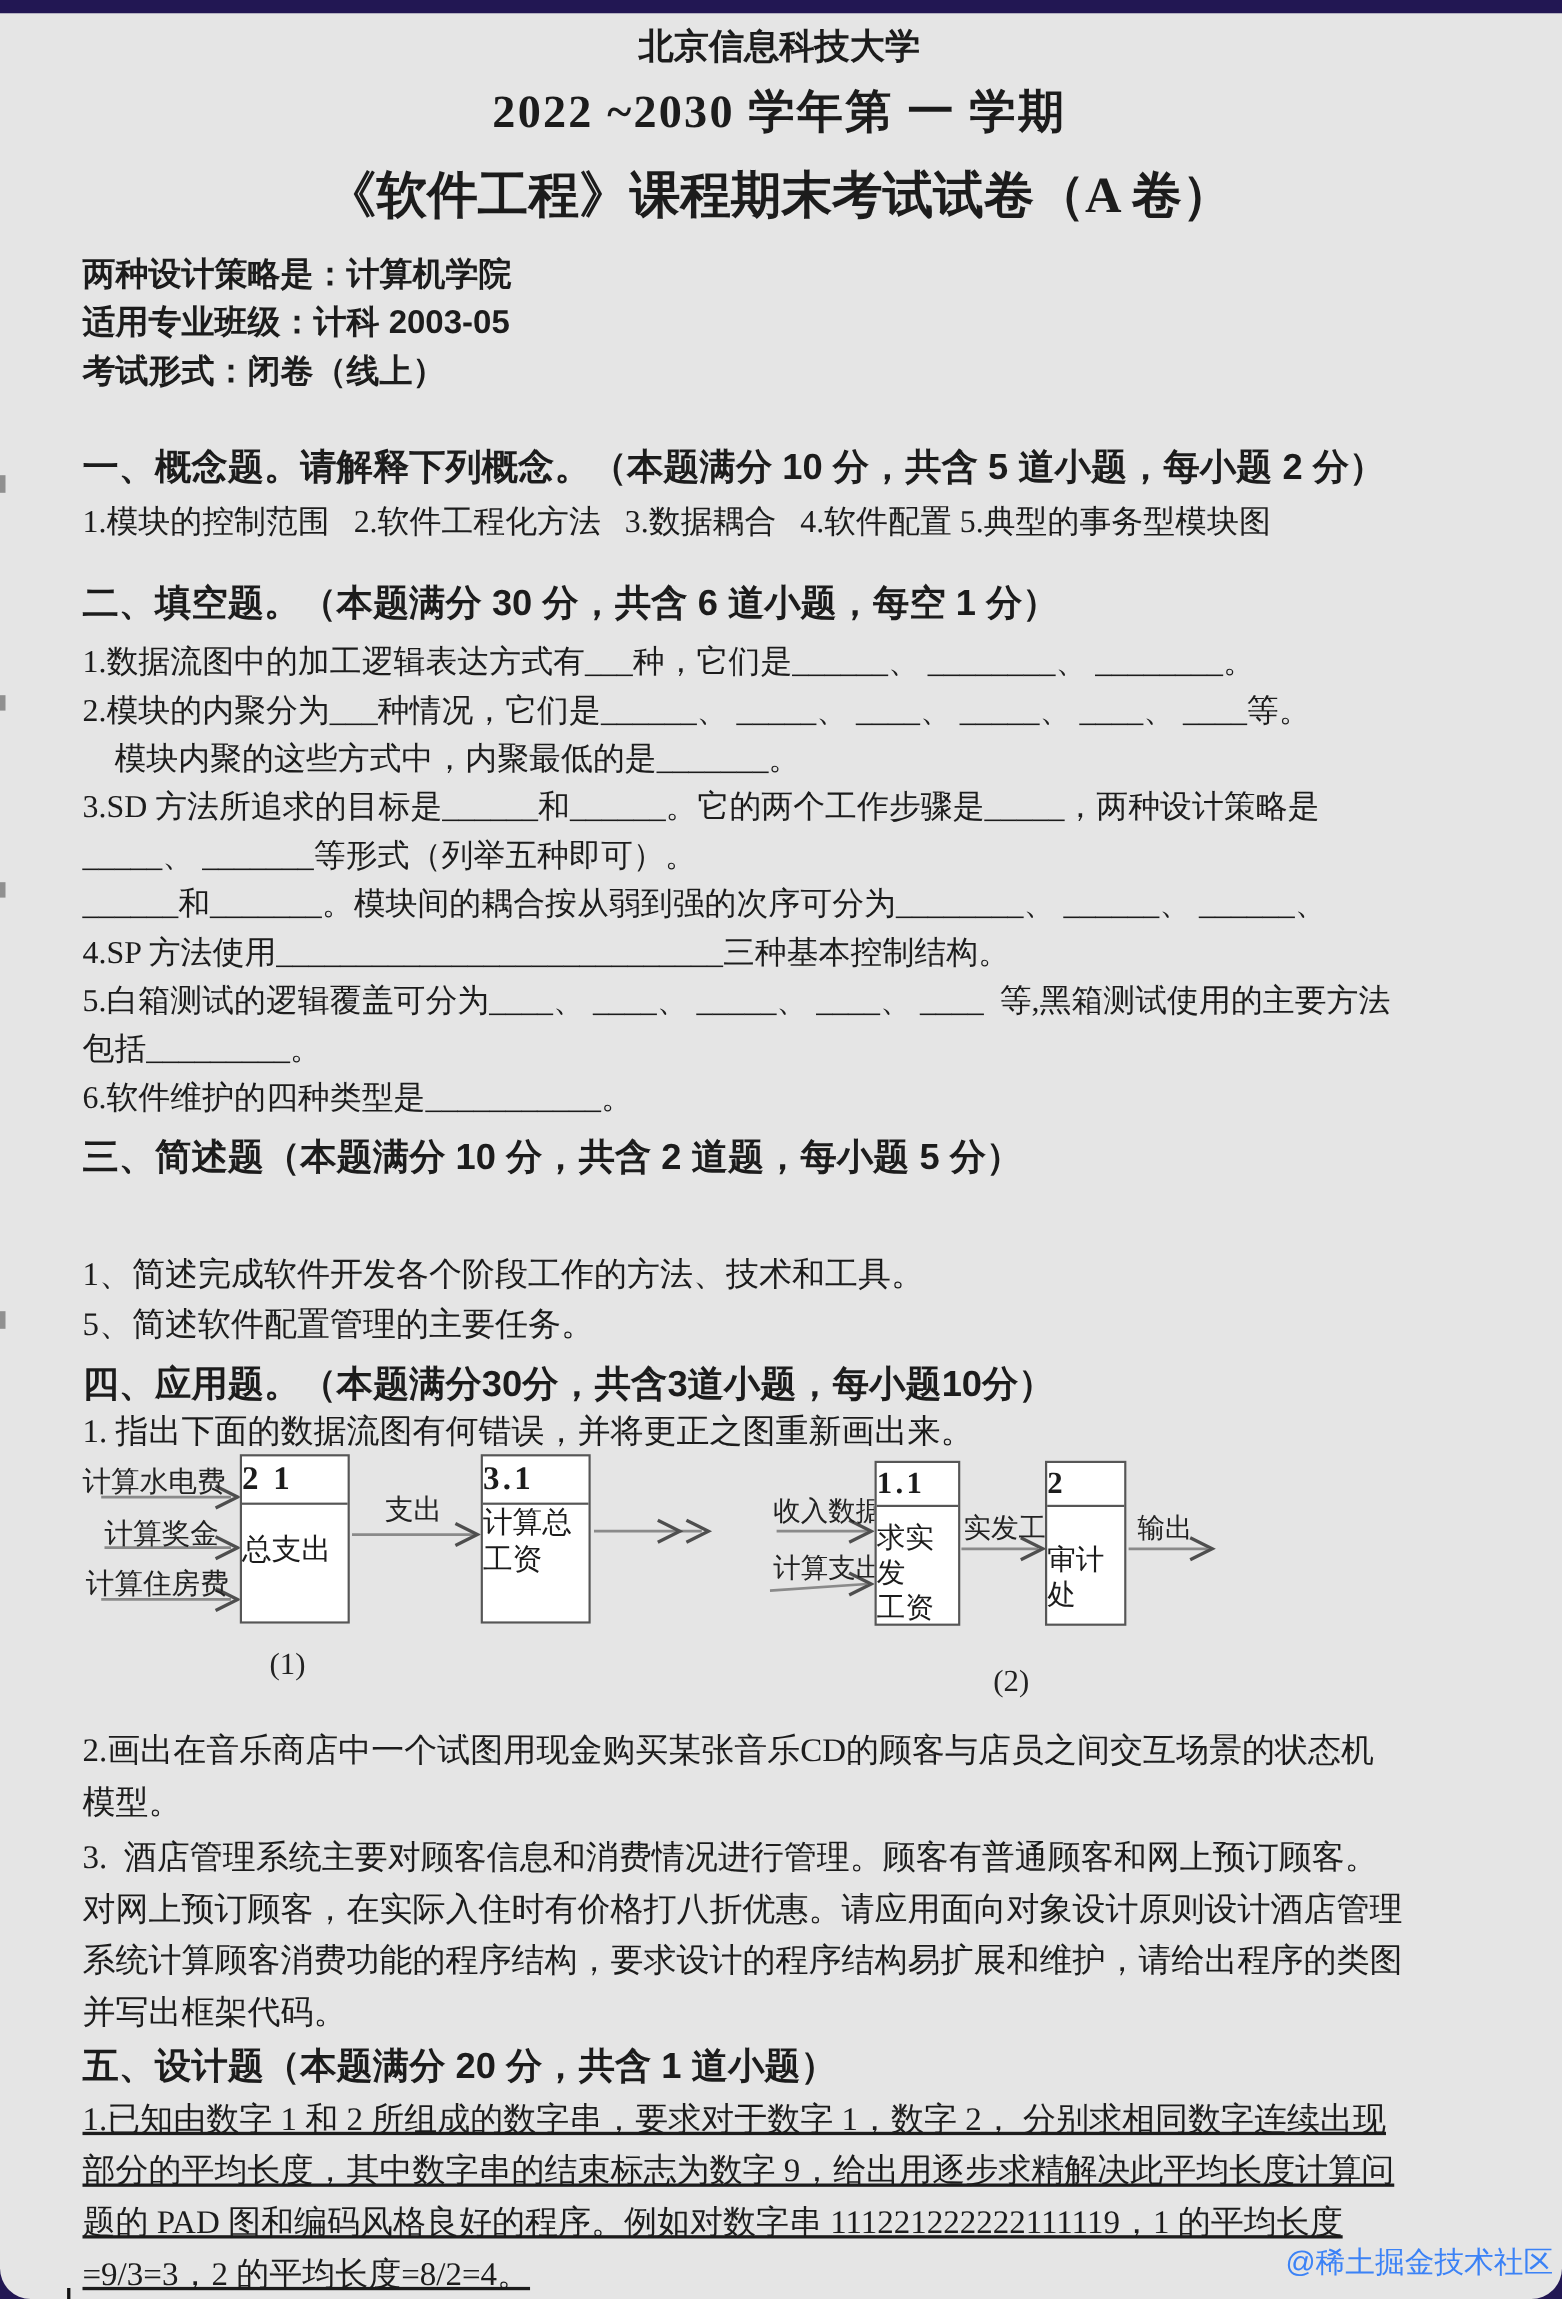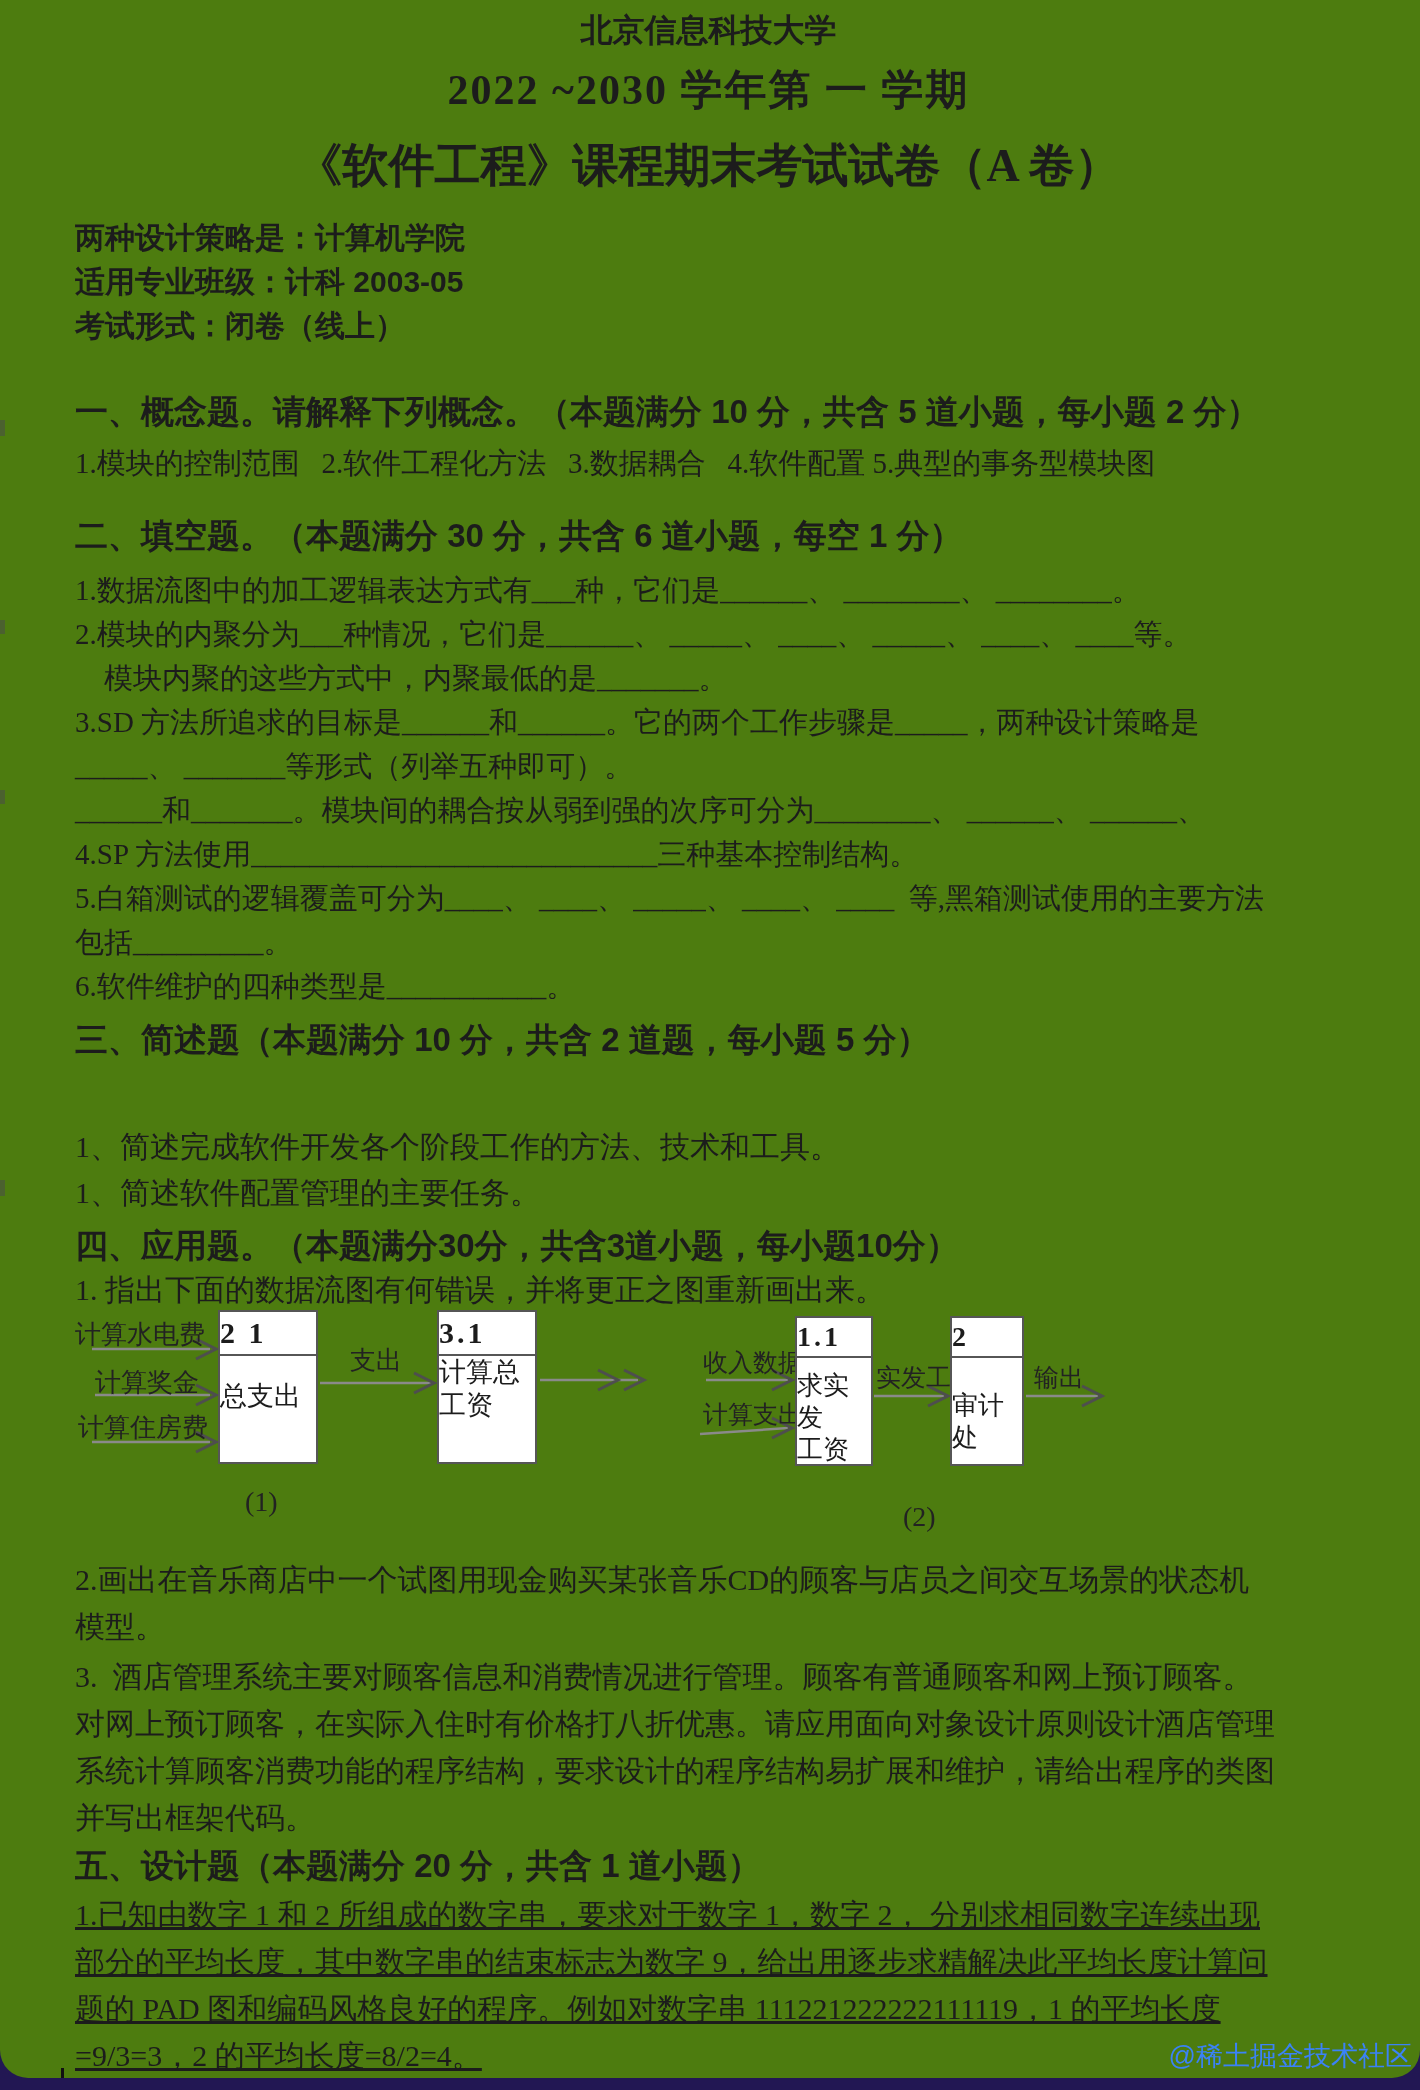--- a/index.html
+++ b/index.html
@@ -4,23 +4,23 @@
 <style>
   html,body{margin:0;padding:0;}
   body{
     width:1420px;height:2090px;
     background:#221753;
     font-family:"Liberation Serif", serif;
     position:relative;
     overflow:hidden;
   }
   .page{
-    position:absolute;top:0;left:0;
+    position:absolute;top:12px;left:0;
     width:1420px;height:2078px;
-    background:#4d7c0f;
+    background:#e5e5e5;
     border-bottom-left-radius:28px;
     border-bottom-right-radius:28px;
     overflow:hidden;
     color:#1c1c1c;
   }
   .content{padding:8px 78px 0 75px;}
   .center{text-align:center;}
   .hdr-univ{font-size:32px;line-height:44px;font-weight:bold;}
   .hdr-sem{font-size:42px;line-height:56px;font-weight:bold;margin-top:10px;letter-spacing:2px;}
   .hdr-title{font-size:46px;line-height:60px;font-weight:bold;margin-top:18px;}
@@ -112,21 +112,21 @@
       <div class="body-line">_____、 _______等形式（列举五种即可）。</div>
       <div class="body-line">______和_______。模块间的耦合按从弱到强的次序可分为________、 ______、 ______、</div>
       <div class="body-line">4.SP 方法使用____________________________三种基本控制结构。</div>
       <div class="body-line">5.白箱测试的逻辑覆盖可分为____、 ____、 _____、 ____、 ____  等,黑箱测试使用的主要方法</div>
       <div class="body-line">包括_________。</div>
       <div class="body-line">6.软件维护的四种类型是___________。</div>
     </div>
 
     <div class="sec-heading s3-h">三、简述题（本题满分 10 分，共含 2 道题，每小题 5 分）</div>
     <div class="s3-item1">1、简述完成软件开发各个阶段工作的方法、技术和工具。</div>
-    <div class="s3-item2">1、简述软件配置管理的主要任务。</div>
+    <div class="s3-item2">5、简述软件配置管理的主要任务。</div>
 
     <div class="sec-heading s4-h">四、应用题。（本题满分30分，共含3道小题，每小题10分）</div>
     <div class="s4-q1">1.   指出下面的数据流图有何错误，并将更正之图重新画出来。</div>
 
     <div class="diagram">
       <svg class="arrows" viewBox="0 0 1420 230" xmlns="http://www.w3.org/2000/svg">
 
         <g stroke="#8a8a8a" stroke-width="2.5" fill="none">
           <line x1="92" y1="41" x2="210" y2="41"></line>
           <line x1="95" y1="87" x2="210" y2="87"></line>

